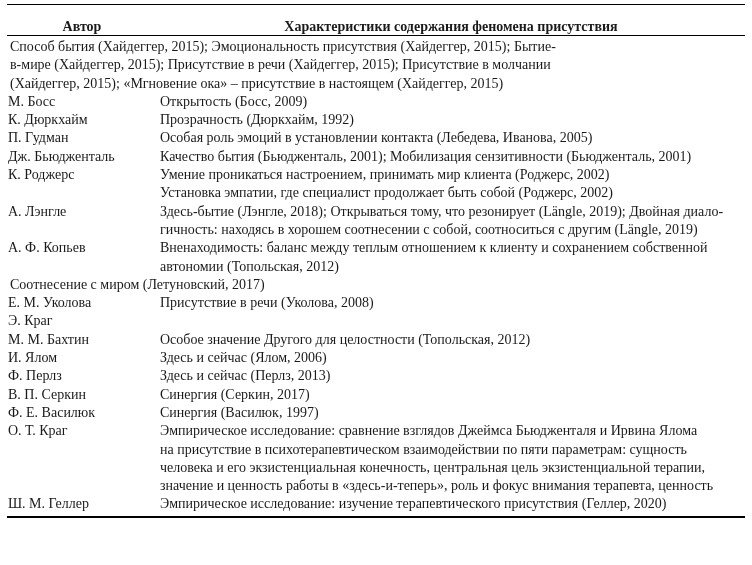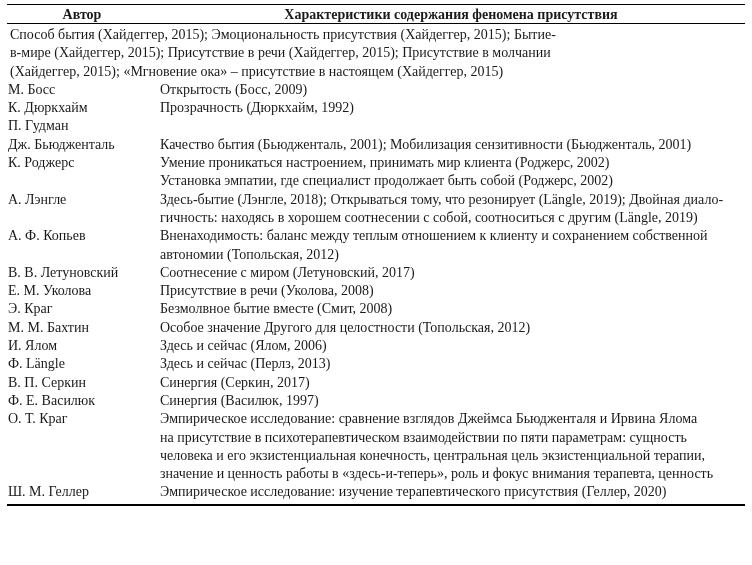--- a/index.html
+++ b/index.html
@@ -24,20 +24,21 @@
     grid-template-columns: 150px 1fr;
     border-top: 1.5px solid #000;
     border-bottom: 1.5px solid #000;
     font-weight: bold;
     line-height: 17px;
     padding: 0.5px 0;
   }
   .thead .th {
     text-align: center;
     white-space: nowrap;
+    margin-top: 12px;
   }
   .tbody {
     padding-top: 2px;
     border-bottom: 2px solid #000;
     padding-bottom: 2px;
   }
   .row {
     display: grid;
     grid-template-columns: 150px 1fr;
     align-items: start;
@@ -81,20 +82,23 @@
 
   <div class="row">
     <div class="author-cell">К. Дюркхайм</div>
     <div class="content-cell">
           <div class="line">Прозрачность (Дюркхайм, 1992)</div>
         </div>
   </div>
 
   <div class="row">
     <div class="author-cell">П. Гудман</div>
+    <div class="content-cell">
+          <div class="line">Особая роль эмоций в установлении контакта (Лебедева, Иванова, 2005)</div>
+        </div>
   </div>
 
   <div class="row">
     <div class="author-cell">Дж. Бьюдженталь</div>
     <div class="content-cell">
           <div class="line">Качество бытия (Бьюдженталь, 2001); Мобилизация сензитивности (Бьюдженталь, 2001)</div>
         </div>
   </div>
 
   <div class="row">
@@ -115,56 +119,52 @@
 
   <div class="row">
     <div class="author-cell">А. Ф. Копьев</div>
     <div class="content-cell">
           <div class="line">Вненаходимость: баланс между теплым отношением к клиенту и сохранением собственной</div>
           <div class="line">автономии (Топольская, 2012)</div>
         </div>
   </div>
 
   <div class="row">
-    <div class="author-cell">В. В. Летуновский</div>
     <div class="content-cell">
           <div class="line">Соотнесение с миром (Летуновский, 2017)</div>
         </div>
   </div>
 
   <div class="row">
     <div class="author-cell">Е. М. Уколова</div>
     <div class="content-cell">
           <div class="line">Присутствие в речи (Уколова, 2008)</div>
         </div>
   </div>
 
   <div class="row">
     <div class="author-cell">Э. Краг</div>
-    <div class="content-cell">
-          <div class="line">Безмолвное бытие вместе (Смит, 2008)</div>
-        </div>
   </div>
 
   <div class="row">
     <div class="author-cell">М. М. Бахтин</div>
     <div class="content-cell">
           <div class="line">Особое значение Другого для целостности (Топольская, 2012)</div>
         </div>
   </div>
 
   <div class="row">
     <div class="author-cell">И. Ялом</div>
     <div class="content-cell">
           <div class="line">Здесь и сейчас (Ялом, 2006)</div>
         </div>
   </div>
 
   <div class="row">
-    <div class="author-cell">Ф. Längle</div>
+    <div class="author-cell">Ф. Перлз</div>
     <div class="content-cell">
           <div class="line">Здесь и сейчас (Перлз, 2013)</div>
         </div>
   </div>
 
   <div class="row">
     <div class="author-cell">В. П. Серкин</div>
     <div class="content-cell">
           <div class="line">Синергия (Серкин, 2017)</div>
         </div>

